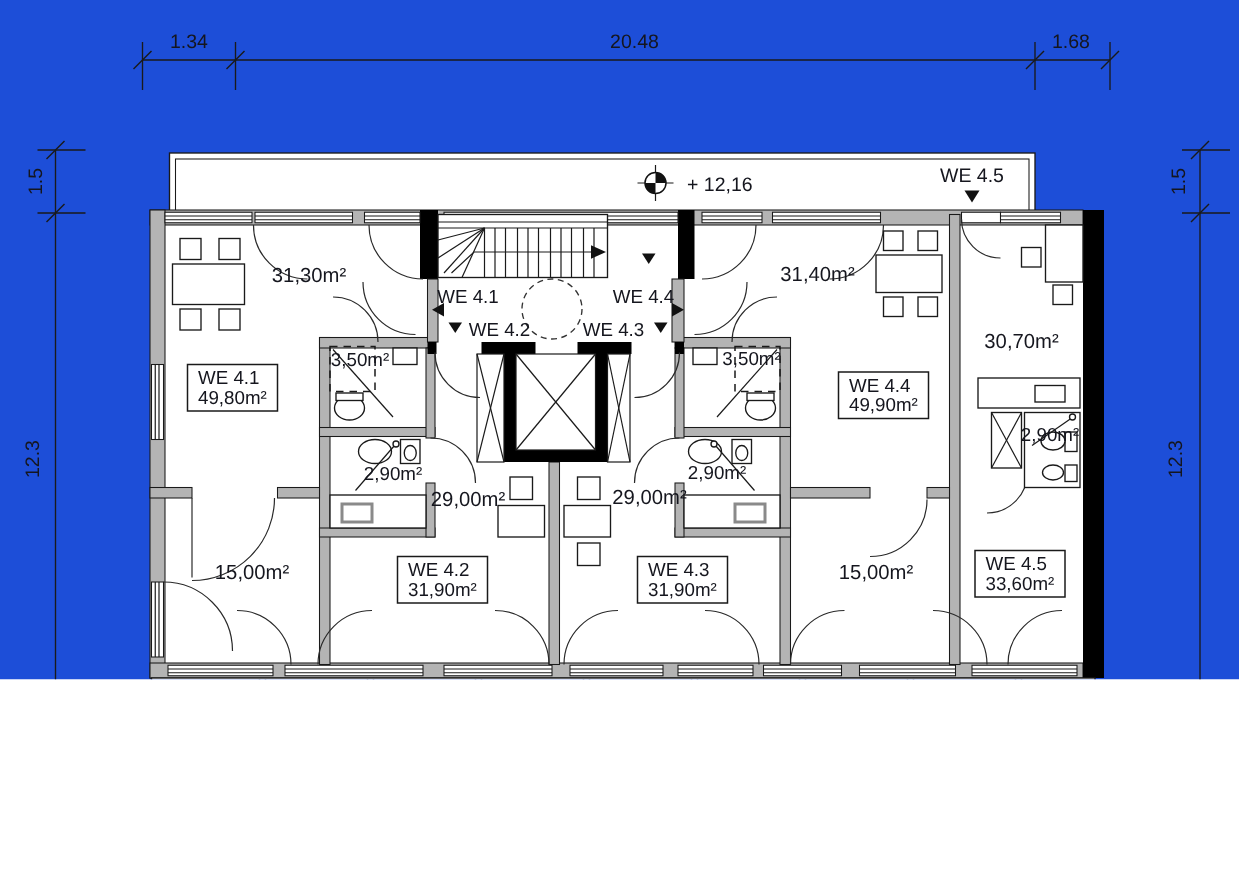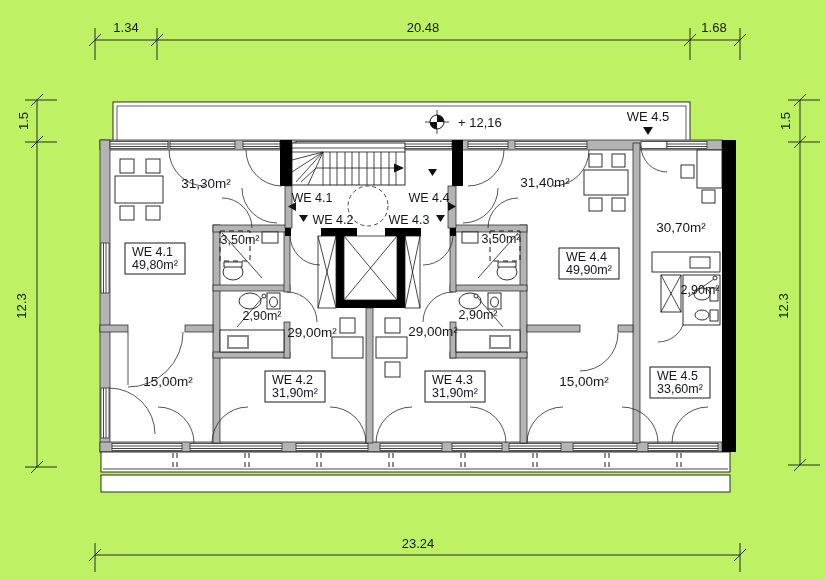--- a/index.html
+++ b/index.html
@@ -1,16 +1,16 @@
 <!DOCTYPE html>
 <html><head>
 <meta charset="utf-8">
 <style>
   html,body{margin:0;padding:0;background:#ffffff;}
-  .plan-wrap{width:826px;height:580px;background:#bef264;position:relative;overflow:hidden;}
+  .plan-wrap{width:826px;height:453px;background:#1d4ed8;position:relative;overflow:hidden;}
   svg{display:block;}
   text{font-family:"Liberation Sans", sans-serif;fill:#15161e;}
   .dim-text{font-size:13px;}
   .room-label{font-size:13.5px;}
   .small-label{font-size:12.5px;}
   .landing-label{font-size:12.5px;}
   .box-label{font-size:12.5px;}
   .thin{stroke:#1a1a1a;stroke-width:0.8;fill:none;}
   .wall-g{fill:#b4b4b4;stroke:#1a1a1a;stroke-width:0.7;}
   .wall-b{fill:#000;stroke:none;}

